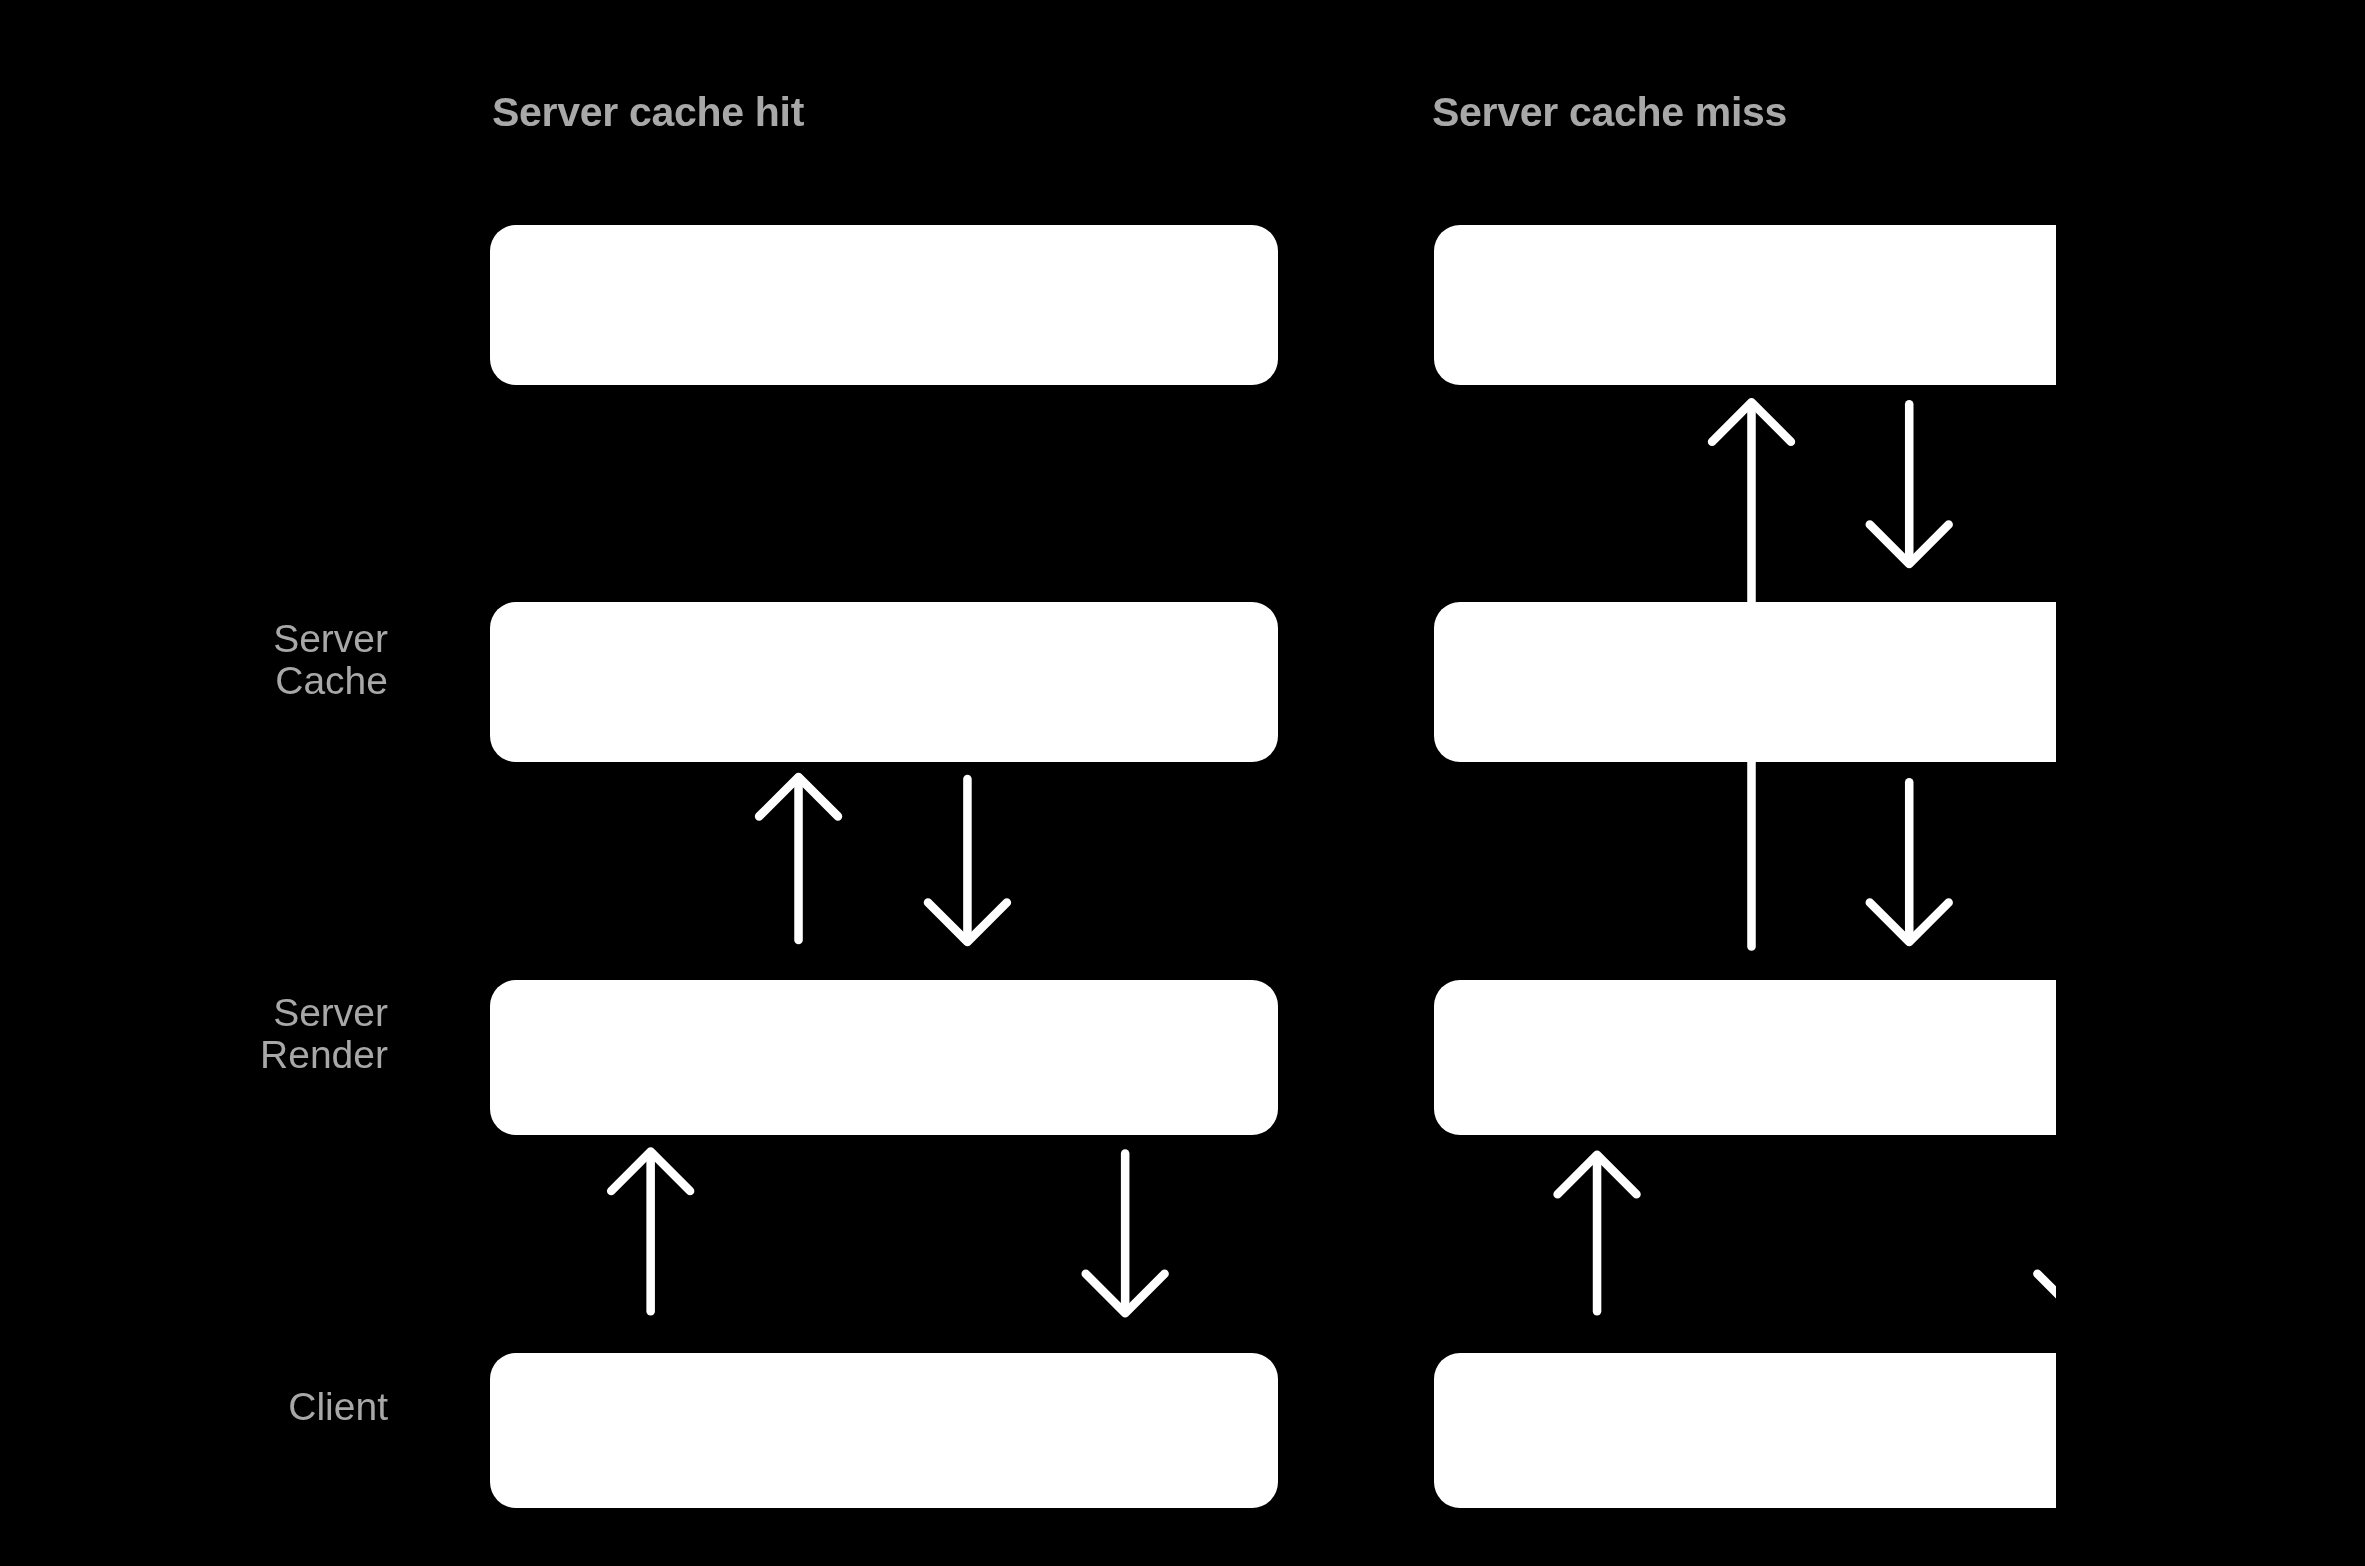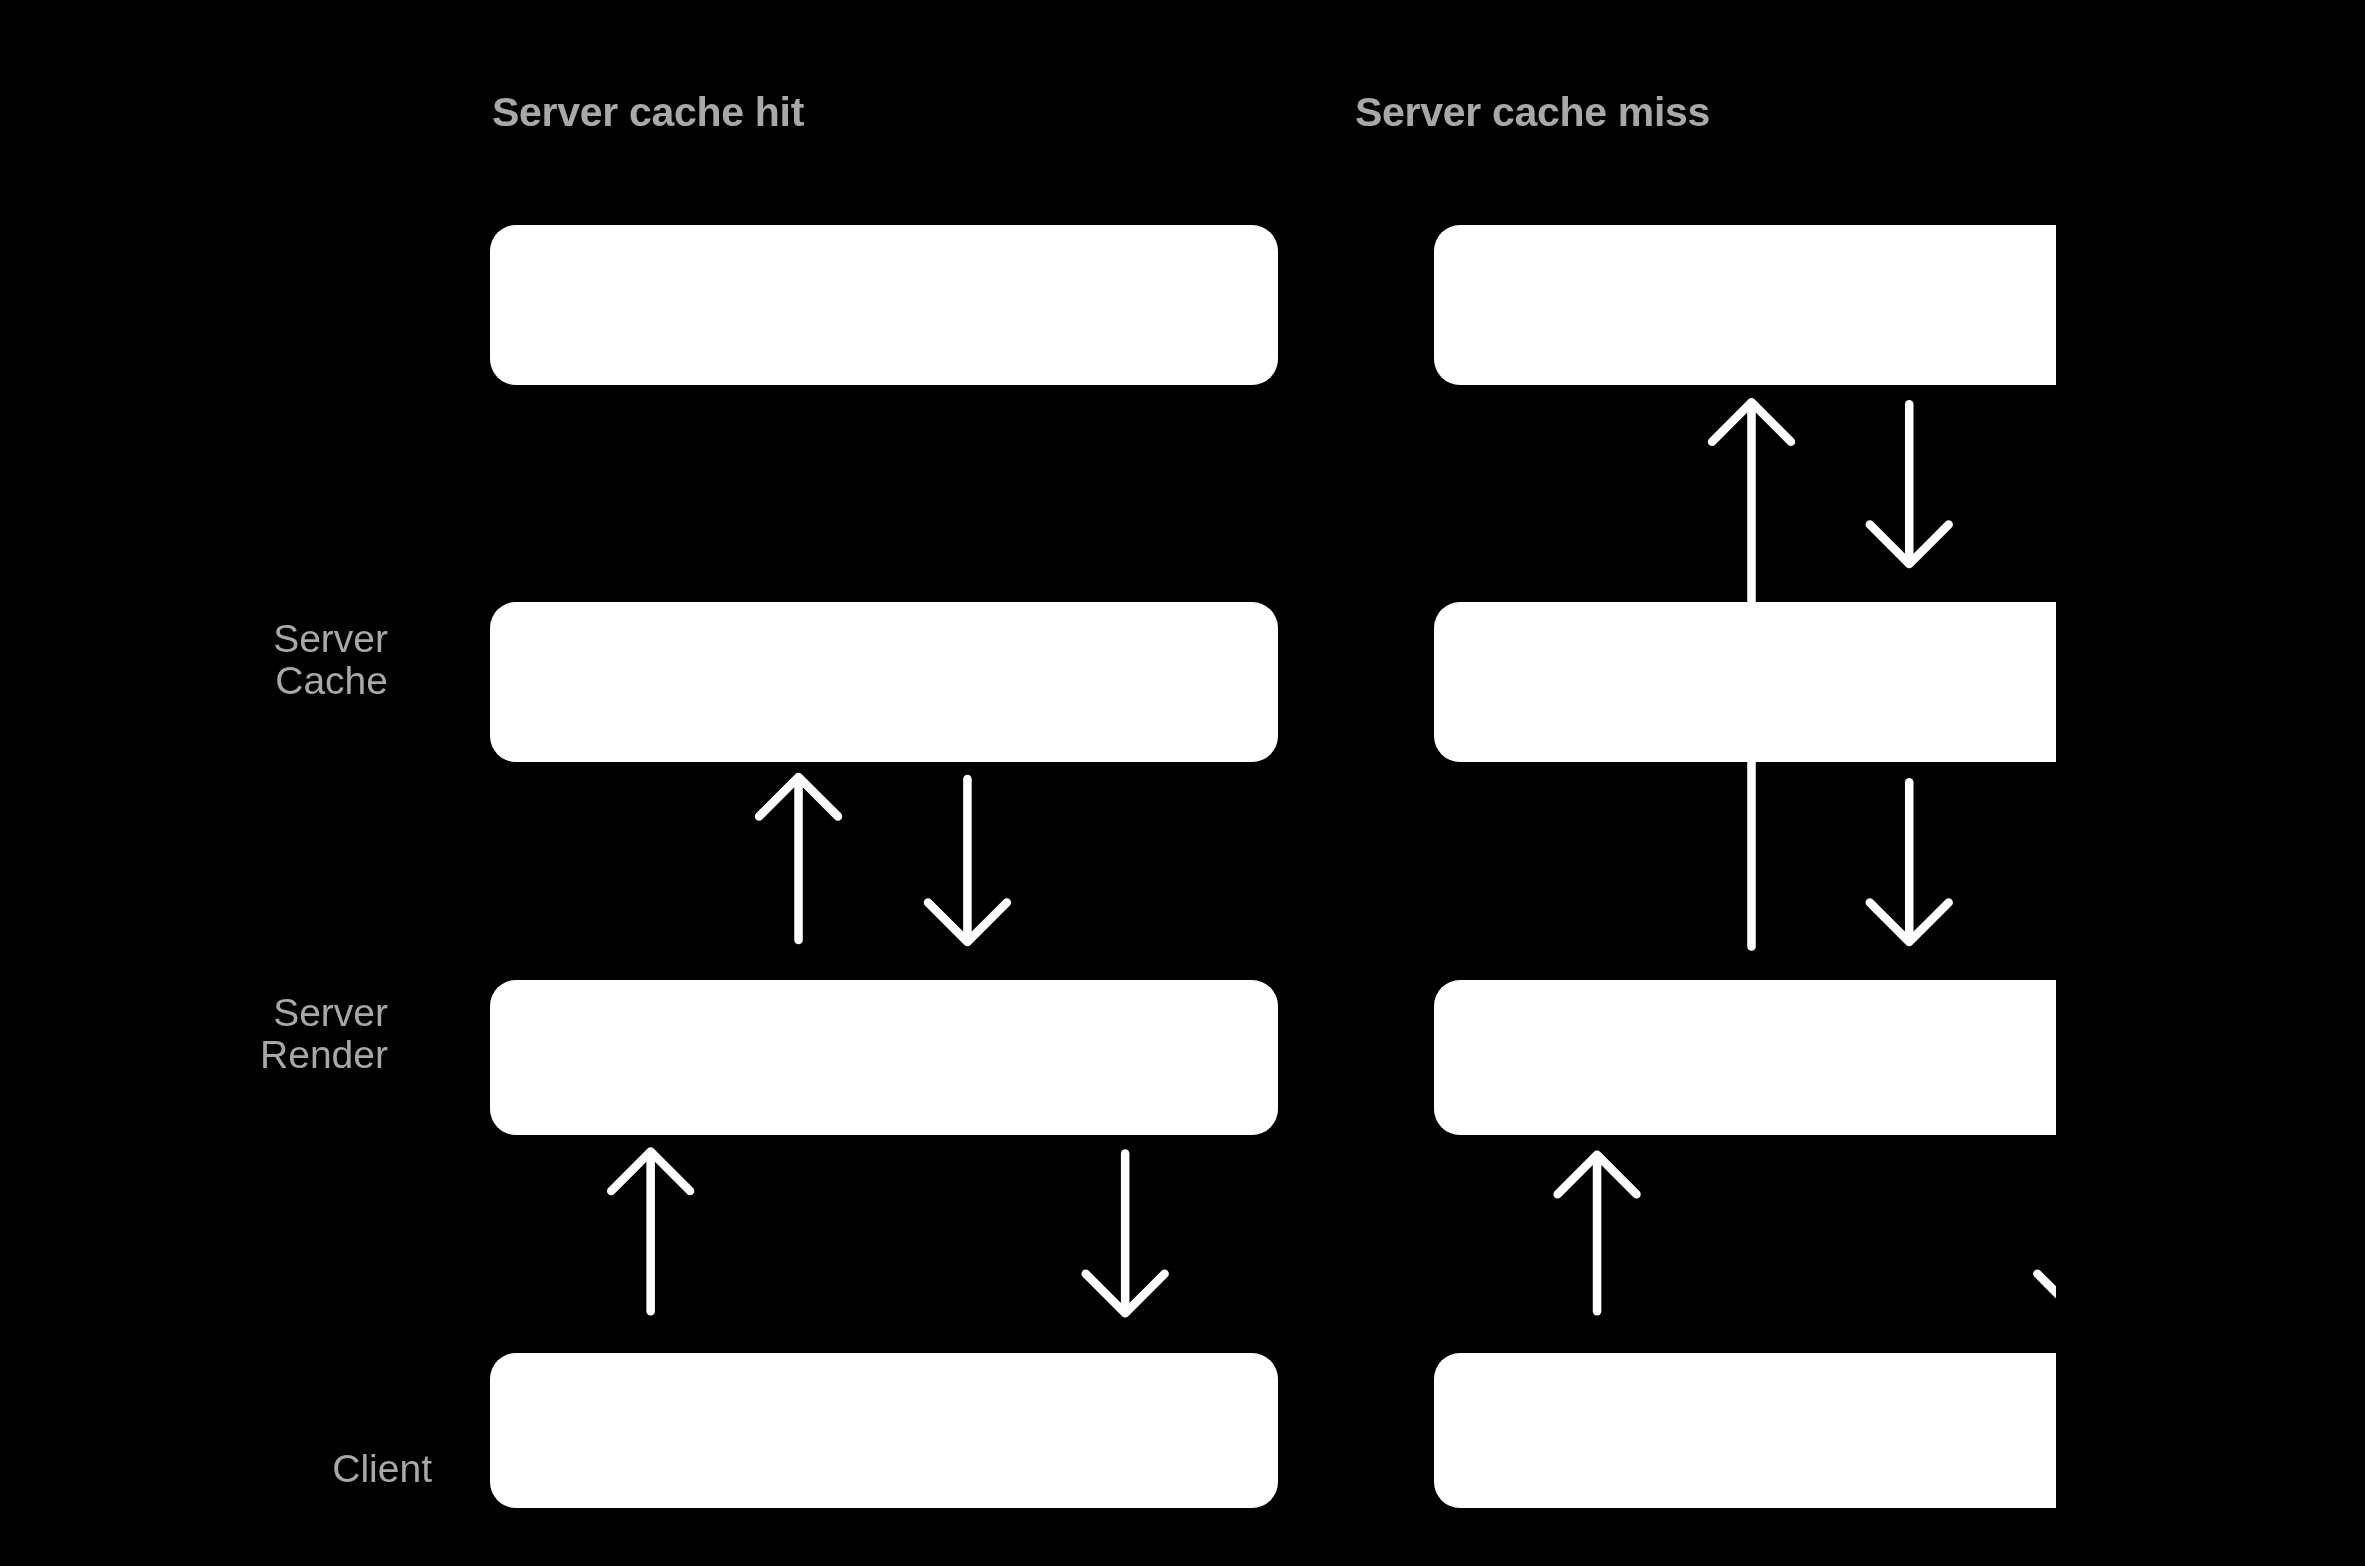--- a/index.html
+++ b/index.html
@@ -20,42 +20,42 @@
   .col-header {
     position: absolute;
     color: #a8a8a8;
     font-size: 41px;
     font-weight: 700;
     letter-spacing: -0.3px;
     white-space: nowrap;
     line-height: 1;
   }
   #header-hit  { left: 492px;  top: 92px; }
-  #header-miss { left: 1355px; top: 92px; }
+  #header-miss { left: 1432px; top: 92px; }
 
   
   .row-label {
     position: absolute;
     color: #a8a8a8;
     font-size: 39px;
     font-weight: 400;
     line-height: 1.08;
     text-align: right;
     white-space: pre-line;
     right: 1945px;   
   }
   .row-label {
     left: 0;
     width: 388px;
     padding-right: 0;
   }
   #label-function { top: 240px;  }
   #label-cache    { top: 618px;  }
   #label-render   { top: 992px; }
-  #label-client   { top: 1448px; margin-left: 44px; }
+  #label-client   { top: 1386px; }
 
   
   .node-box {
     position: absolute;
     background: #ffffff;
     border-radius: 26px;
   }
   .col-a { left: 490px;  width: 788px; }
   .col-b { left: 1434px; width: 790px; }
 

